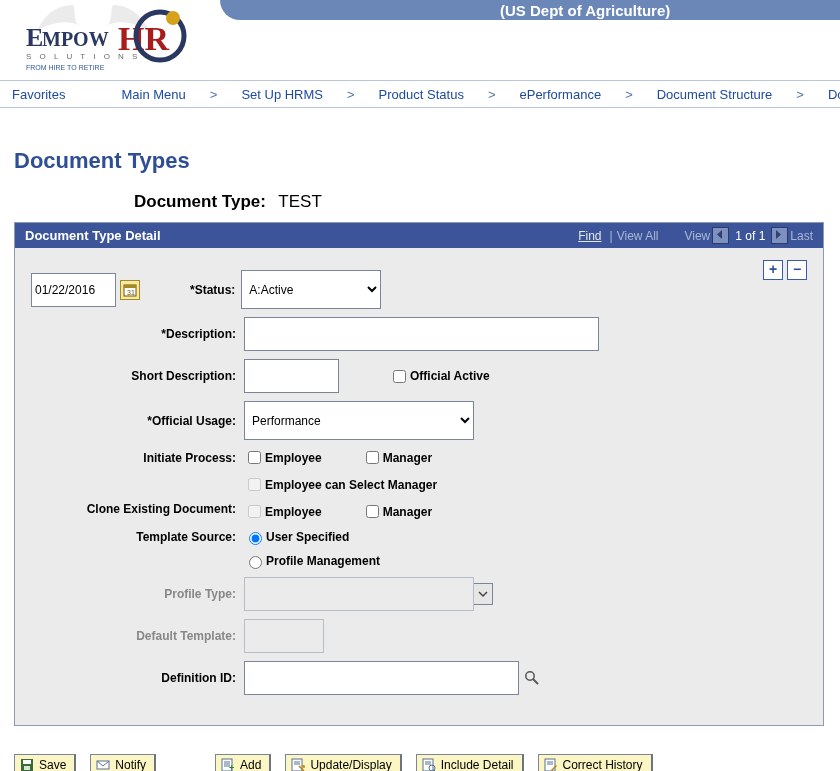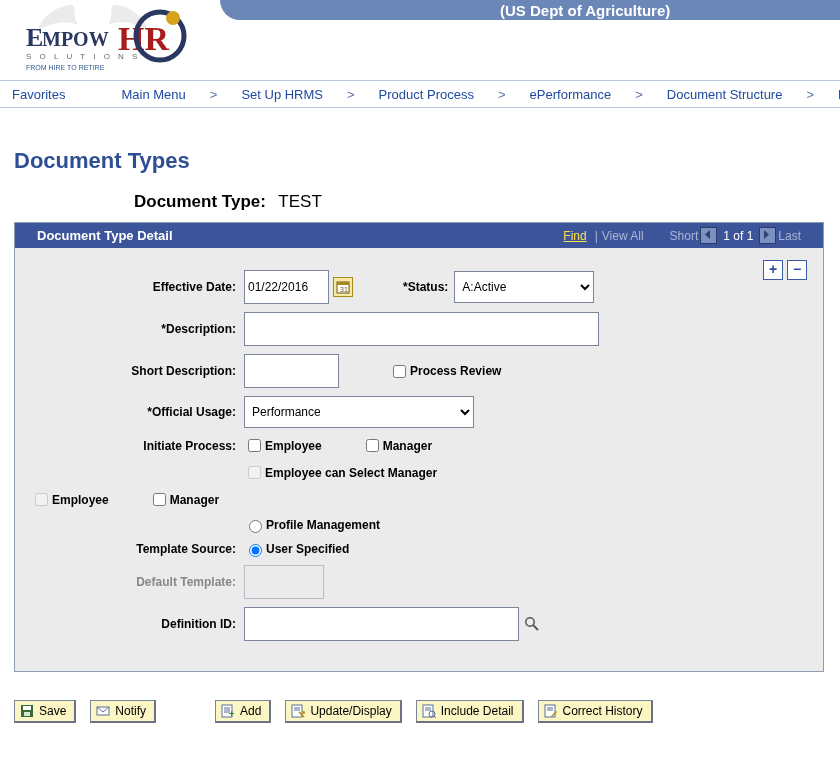--- a/index.html
+++ b/index.html
@@ -19,38 +19,38 @@
   .crumb-link{color:#1f4aa0;text-decoration:none}
   .crumb-sep{color:#5a74a6;margin:0 2px}
   .crumbs .sep-line{width:1px;height:18px;background:#c5cedf;margin:0 6px}
   
   .main{padding:18px 16px 28px 14px}
   h1{color:#2f4f95;font-size:22px;font-weight:bold;margin:22px 0 18px 0}
   .doctype-line{font-size:17px;margin:0 0 10px 120px}
   .doctype-line .lbl{font-weight:bold;margin-right:8px}
   
   .section{border:1px solid #8e9ab0}
-  .sec-hdr{background:#3c559a;color:#fff;font-weight:bold;font-size:13px;padding:4px 22px;display:flex;align-items:center;justify-content:space-between}
+  .sec-hdr{background:#3c559a;color:#fff;font-weight:bold;font-size:13px;padding:4px 10px;display:flex;align-items:center;justify-content:space-between}
   .sec-hdr-title{flex:0 0 auto}
   .sec-hdr-tools{display:flex;align-items:center;font-weight:normal;font-size:12px;color:#d6def0}
-  .sec-hdr-tools a{color:#fde047;text-decoration:underline;margin:0 4px;cursor:pointer}
+  .sec-hdr-tools a{color:#e5e5e5;text-decoration:underline;margin:0 4px;cursor:pointer}
   .sec-hdr-tools .inactive{color:#aab6d4;text-decoration:none;cursor:default}
   .sec-hdr-tools .pipe{margin:0 4px;color:#aab6d4}
   .nav-btn{display:inline-block;width:15px;height:15px;background:#7d91c1;color:#33406d;line-height:15px;text-align:center;margin:0 2px;font-size:11px;border:1px solid #2a3a6a}
   .nav-btn svg{display:block}
   .counter{margin:0 4px;color:#fff}
   .sec-body{background:#ebebeb;padding:14px 16px 22px 16px;position:relative}
   .row{display:flex;align-items:center;margin:8px 0}
   .lblcol{width:205px;text-align:right;padding-right:8px;font-size:12px}
   .lblcol.bold{font-weight:bold}
   .lblcol.muted{color:#888}
   .valcol{flex:1;display:flex;align-items:center}
   input[type=text],select{font-family:inherit;font-size:12px;border:1px solid #7a8599;background:#fff;height:34px;padding:0 3px;box-sizing:border-box}
   input[type=text].ro{background:#ebebeb;border:1px solid #b6bdc7}
-  select{height:32px}
+  select{height:39px}
   .date-input{width:85px}
   .cal-btn{width:18px;height:18px;margin-left:4px;display:inline-flex;align-items:center;justify-content:center;background:#f7e9a2;border:1px solid #a58a1f;cursor:pointer}
   .status-group{margin-left:50px;display:flex;align-items:center}
   .status-sel{width:140px}
   .plus-minus{position:absolute;right:16px;top:12px;display:flex}
   .pm-btn{width:18px;height:18px;border:1px solid #3a5ba6;background:#fff;color:#2b4ea0;font-weight:bold;font-size:14px;line-height:16px;text-align:center;margin-left:4px;cursor:pointer}
   .desc-input{width:355px}
   .sdesc-input{width:95px}
   .chk-group{display:flex;align-items:center;margin-right:40px}
   .chk-group input{margin-right:4px}
@@ -94,21 +94,21 @@
   </div>
 </div>
 
 <div class="crumbs">
   <span class="crumb"><a class="crumb-link">Favorites</a></span>
   <span class="sep-line"></span>
   <span class="crumb"><a class="crumb-link">Main Menu</a></span>
   <span class="crumb-sep">&gt;</span>
   <span class="crumb"><a class="crumb-link">Set Up HRMS</a></span>
   <span class="crumb-sep">&gt;</span>
-  <span class="crumb"><a class="crumb-link">Product Process</a></span>
+  <span class="crumb"><a class="crumb-link">Product Status</a></span>
   <span class="crumb-sep">&gt;</span>
   <span class="crumb"><a class="crumb-link">ePerformance</a></span>
   <span class="crumb-sep">&gt;</span>
   <span class="crumb"><a class="crumb-link">Document Structure</a></span>
   <span class="crumb-sep">&gt;</span>
   <span class="crumb"><a class="crumb-link">Document Types</a></span>
 </div>
 
 <div class="main">
   <h1>Document Types</h1>
@@ -119,21 +119,21 @@
   </div>
 
   <div class="section">
     <div class="sec-hdr">
       <span class="sec-hdr-title">Document Type Detail</span>
       <span class="sec-hdr-tools">
         <a>Find</a>
         <span class="pipe">|</span>
         <span class="inactive">View All</span>
         <span style="width:26px"></span>
-        <span class="inactive">Short</span>
+        <span class="inactive">View</span>
         <span class="nav-btn">
               <svg width="13" height="13">
                 <path d="M9 2 L4 6.5 L9 11 Z" fill="#33406d"></path>
               </svg>
             </span>
         <span class="counter">1 of 1</span>
         <span class="nav-btn">
               <svg width="13" height="13">
                 <path d="M4 2 L9 6.5 L4 11 Z" fill="#33406d"></path>
               </svg>
@@ -142,21 +142,20 @@
       </span>
     </div>
 
     <div class="sec-body">
       <div class="plus-minus">
         <span class="pm-btn">+</span>
         <span class="pm-btn">−</span>
       </div>
 
       <div class="row">
-        <div class="lblcol bold">Effective Date:</div>
         <div class="valcol">
           <input type="text" class="date-input" value="01/22/2016" style="">
           <span class="cal-btn">
             <svg width="14" height="14">
                   <rect x="1" y="2" width="12" height="11" fill="#fff" stroke="#6b5410"></rect>
                   <rect x="1" y="2" width="12" height="3" fill="#a58a1f"></rect>
                   <text x="4" y="12" font-size="7" fill="#6b5410">31</text>
                 </svg>
           </span>
           <div class="status-group">
@@ -174,21 +173,21 @@
           <input type="text" class="desc-input" value="" style="">
         </div>
       </div>
 
       <div class="row">
         <div class="lblcol bold">Short Description:</div>
         <div class="valcol">
           <input type="text" class="sdesc-input" value="" style="">
           <label class="chk-group official">
             <input type="checkbox" style="">
-            <span style="font-weight:bold">Process Review</span>
+            <span style="font-weight:bold">Official Active</span>
           </label>
         </div>
       </div>
 
       <div class="row">
         <div class="lblcol bold">*Official Usage:</div>
         <div class="valcol">
           <select class="usage-sel">
             <option>Performance</option>
           </select>
@@ -213,52 +212,66 @@
         <div class="lblcol"></div>
         <div class="valcol">
           <label class="chk-group">
             <input type="checkbox" disabled="" style="">
             <span style="font-weight:bold">Employee can Select Manager</span>
           </label>
         </div>
       </div>
 
       <div class="row" style="align-items:flex-start">
+        <div class="lblcol bold" style="line-height:14px">Clone Existing Document:</div>
         <div class="valcol">
           <label class="chk-group">
             <input type="checkbox" disabled="" style="">
             <span style="font-weight:bold">Employee</span>
           </label>
           <label class="chk-group">
             <input type="checkbox" style="">
             <span style="font-weight:bold">Manager</span>
           </label>
         </div>
       </div>
 
       <div class="row">
+        <div class="lblcol bold">Template Source:</div>
+        <div class="valcol">
+          <label class="chk-group">
+            <input type="radio" name="tmplsrc" checked="" style="">
+            <span style="font-weight:bold">User Specified</span>
+          </label>
+        </div>
+      </div>
+
+      <div class="row">
         <div class="lblcol"></div>
         <div class="valcol">
           <label class="chk-group">
             <input type="radio" name="tmplsrc" style="">
             <span style="font-weight:bold">Profile Management</span>
           </label>
         </div>
       </div>
 
       <div class="row">
-        <div class="lblcol bold">Template Source:</div>
-        <div class="valcol">
-          <label class="chk-group">
-            <input type="radio" name="tmplsrc" checked="" style="">
-            <span style="font-weight:bold">User Specified</span>
-          </label>
-        </div>
-      </div>
-
+        <div class="lblcol bold muted">Profile Type:</div>
+        <div class="valcol">
+          <span class="profile-wrap">
+            <input type="text" class="profile-sel ro" readonly="" value="" style="">
+            <span class="profile-dd">
+              <svg width="10" height="10">
+                    <path d="M1 3 L5 7 L9 3" stroke="#444" fill="none" stroke-width="1.5"></path>
+                  </svg>
+            </span>
+          </span>
+        </div>
+      </div>
 
       <div class="row">
         <div class="lblcol bold muted">Default Template:</div>
         <div class="valcol">
           <input type="text" class="def-tmpl ro" readonly="" value="" style="">
         </div>
       </div>
 
       <div class="row">
         <div class="lblcol bold">Definition ID:</div>

